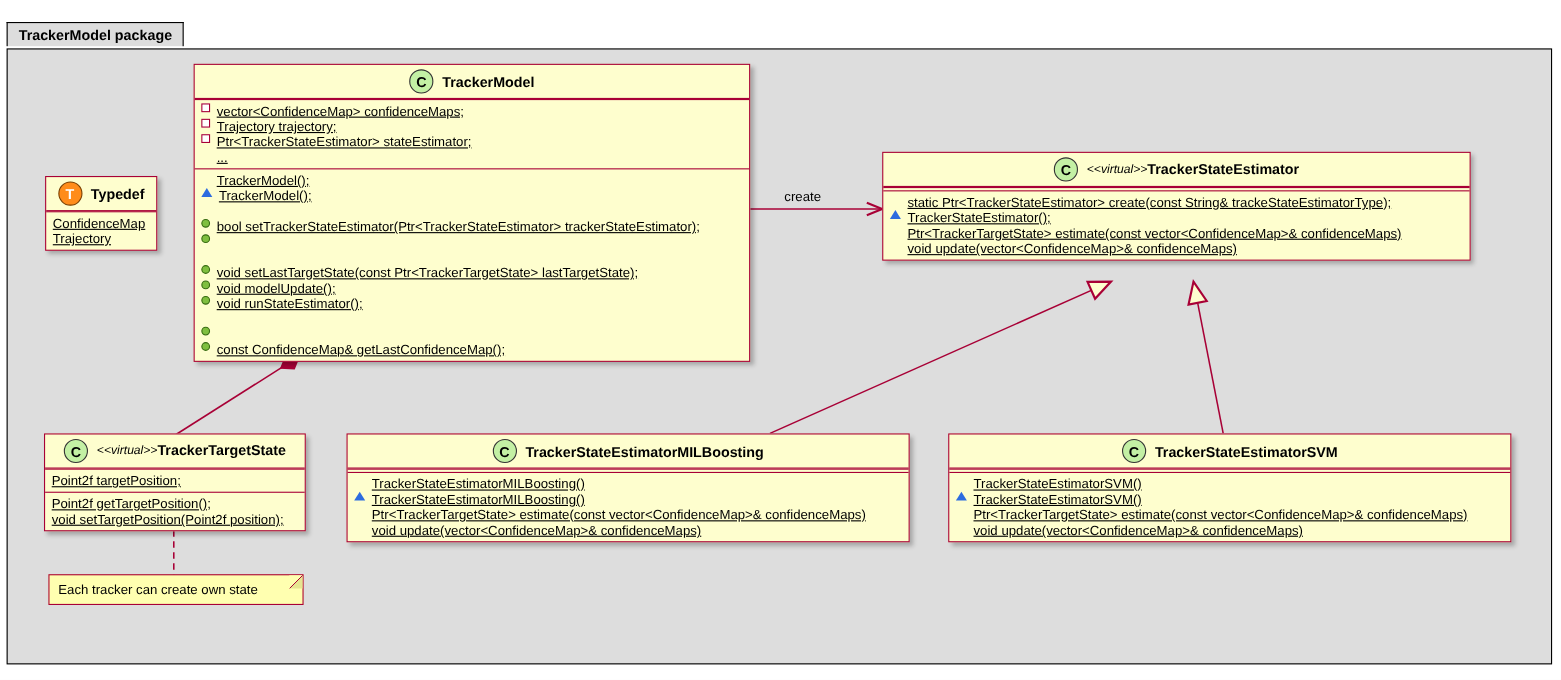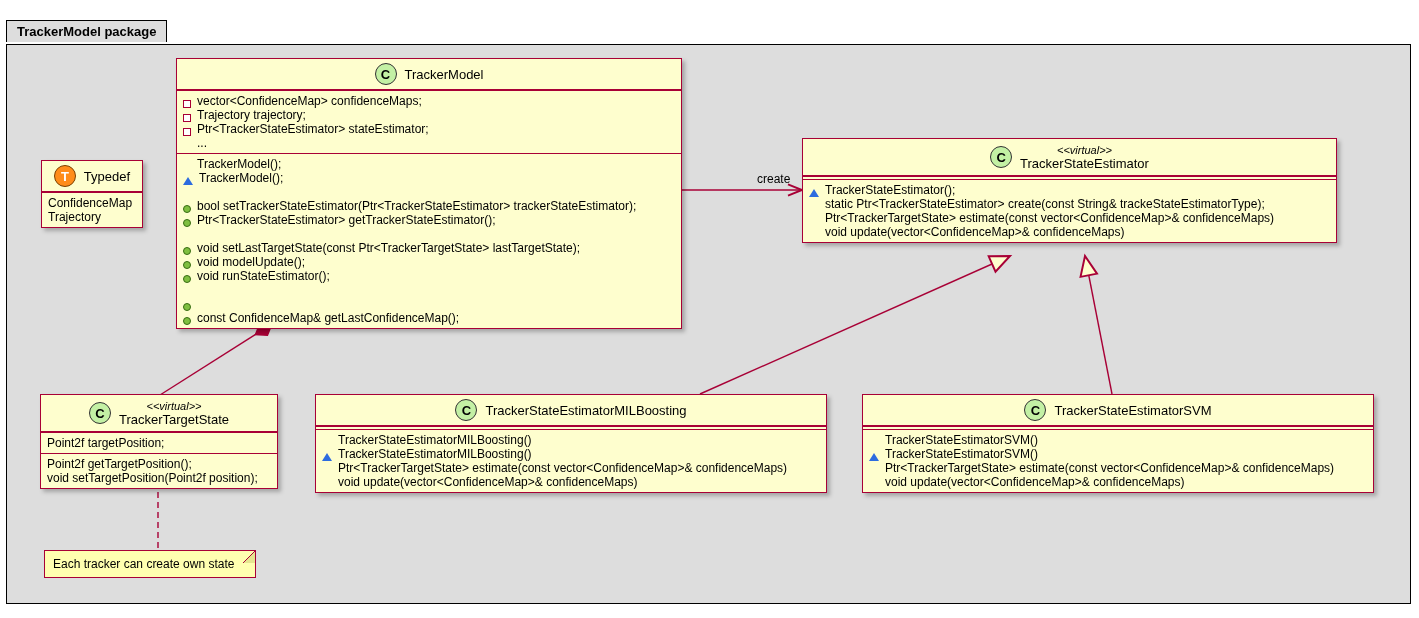--- a/index.html
+++ b/index.html
@@ -2,29 +2,29 @@
 <html><head>
 <meta charset="utf-8">
 <style>
   html,body{margin:0;padding:0;font-family:Arial,Helvetica,sans-serif;font-size:12px;background:#fff;}
   .canvas{position:relative;width:1419px;height:618px;}
   svg{position:absolute;left:0;top:0;}
   .package-border{position:absolute;box-sizing:border-box;border:1.5px solid #000;background:#ddd;}
   .package-tab{position:absolute;box-sizing:border-box;border:1.5px solid #000;border-bottom:none;background:#ddd;padding:3px 10px;font-weight:bold;font-size:13px;}
   .class-box{position:absolute;box-sizing:border-box;border:1.5px solid #a80036;background:#fefece;box-shadow:3px 3px 4px rgba(0,0,0,.25);}
   .class-header{display:flex;align-items:center;justify-content:center;gap:8px;border-bottom:1.5px solid #a80036;padding:4px 8px;box-sizing:border-box;}
-  .class-header-sub{display:flex;flex-direction:column;align-items:center;line-height:14px;}
+  .class-header-sub{display:flex;flex-direction:row;align-items:center;line-height:14px;}
   .stereo{font-style:italic;font-size:11px;}
-  .class-name{font-weight:normal;font-size:13px;}
+  .class-name{font-weight:bold;font-size:13px;}
   .badge{width:20px;height:20px;border-radius:50%;border:1.5px solid #333;display:inline-flex;align-items:center;justify-content:center;font-weight:bold;font-size:13px;}
   .badge-c{background:#c3f0a4;}
   .badge-t{background:#ff8c1a;color:#fff;border-color:#7a3f00;}
   .section{border-top:1.5px solid #a80036;padding:3px 6px;line-height:14px;}
   .section:first-of-type{border-top:none;}
-  .row{display:flex;align-items:flex-end;gap:6px;min-height:14px;}
+  .row{display:flex;align-items:flex-start;gap:6px;min-height:14px;text-decoration:underline;}
   .vis{width:8px;height:8px;flex:none;border:1px solid #444;box-sizing:border-box;}
   .vis-priv{background:#fff;border-color:#a80036;} 
   .vis-pub{border-radius:50%;background:#7fbf3f;border-color:#376b12;} 
   .vis-tri{width:0;height:0;border-left:5px solid transparent;border-right:5px solid transparent;border-bottom:8px solid #2d6cdf;} 
   .note{position:absolute;box-sizing:border-box;background:#ffffb0;border:1.5px solid #a80036;padding:6px 8px;font-size:12px;}
   .note::after{content:"";position:absolute;right:0;top:0;width:12px;height:12px;background:linear-gradient(135deg,#ffffb0 49%,#a80036 50%,#a80036 52%,#e6e690 53%);}
   .edge-label{position:absolute;font-size:12px;}
 </style>
 </head>
 <body>
@@ -52,21 +52,21 @@
 
   <line x1="700" y1="394" x2="1010" y2="256" stroke="#a80036" stroke-width="1.4" marker-end="url(#tri)"></line>
 
   <line x1="1112" y1="394" x2="1085" y2="256" stroke="#a80036" stroke-width="1.4" marker-end="url(#tri)"></line>
 
   <line x1="272" y1="324" x2="160" y2="395" stroke="#a80036" stroke-width="1.4" marker-start="url(#diamond)"></line>
 
   <line x1="158" y1="482" x2="158" y2="550" stroke="#a80036" stroke-width="1.4" stroke-dasharray="6,4"></line>
 </svg>
 
-<div class="edge-label" style="left:713px;top:172px;margin-left:44px;">create</div>
+<div class="edge-label" style="left:713px;top:172px;">create</div>
 
 <div class="class-box" style="left:41px;top:160px;width:102px;">
   <div class="class-header">
     <span class="badge badge-t">T</span>
     <span class="class-name">Typedef</span>
   </div>
   <div class="section">
     <div class="row">
           <span>ConfidenceMap</span>
         </div>
@@ -108,21 +108,20 @@
           <span class="vis-tri"></span>
           <span>TrackerModel();</span>
         </div>
     <div class="row" style="height:8px;"></div>
     <div class="row">
           <span class="vis vis-pub"></span>
           <span>bool setTrackerStateEstimator(Ptr&lt;TrackerStateEstimator&gt; trackerStateEstimator);</span>
         </div>
     <div class="row">
           <span class="vis vis-pub"></span>
-          <span>Ptr&lt;TrackerStateEstimator&gt; getTrackerStateEstimator();</span>
         </div>
     <div class="row" style="height:8px;"></div>
     <div class="row">
           <span class="vis vis-pub"></span>
           <span>void setLastTargetState(const Ptr&lt;TrackerTargetState&gt; lastTargetState);</span>
         </div>
     <div class="row">
           <span class="vis vis-pub"></span>
           <span>void modelUpdate();</span>
         </div>
@@ -145,26 +144,26 @@
   <div class="class-header">
     <span class="badge badge-c">C</span>
     <div class="class-header-sub">
       <span class="stereo">&lt;&lt;virtual&gt;&gt;</span>
       <span class="class-name">TrackerStateEstimator</span>
     </div>
   </div>
   <div class="section" style="height:2px;padding:0;"></div>
   <div class="section">
     <div class="row">
+          <span style="width:10px;"></span>
+          <span>static Ptr&lt;TrackerStateEstimator&gt; create(const String&amp; trackeStateEstimatorType);</span>
+        </div>
+    <div class="row">
           <span class="vis-tri"></span>
           <span>TrackerStateEstimator();</span>
-        </div>
-    <div class="row">
-          <span style="width:10px;"></span>
-          <span>static Ptr&lt;TrackerStateEstimator&gt; create(const String&amp; trackeStateEstimatorType);</span>
         </div>
     <div class="row">
           <span style="width:10px;"></span>
           <span>Ptr&lt;TrackerTargetState&gt; estimate(const vector&lt;ConfidenceMap&gt;&amp; confidenceMaps)</span>
         </div>
     <div class="row">
           <span style="width:10px;"></span>
           <span>void update(vector&lt;ConfidenceMap&gt;&amp; confidenceMaps)</span>
         </div>
   </div>
@@ -238,17 +237,17 @@
           <span style="width:10px;"></span>
           <span>Ptr&lt;TrackerTargetState&gt; estimate(const vector&lt;ConfidenceMap&gt;&amp; confidenceMaps)</span>
         </div>
     <div class="row">
           <span style="width:10px;"></span>
           <span>void update(vector&lt;ConfidenceMap&gt;&amp; confidenceMaps)</span>
         </div>
   </div>
 </div>
 
-<div class="note" style="left:44px;top:550px;width:212px;">
+<div class="note" style="left:44px;top:522px;width:232px;">
   <span>Each tracker can create own state</span>
 </div>
 
 </div>
 
 </body></html>

